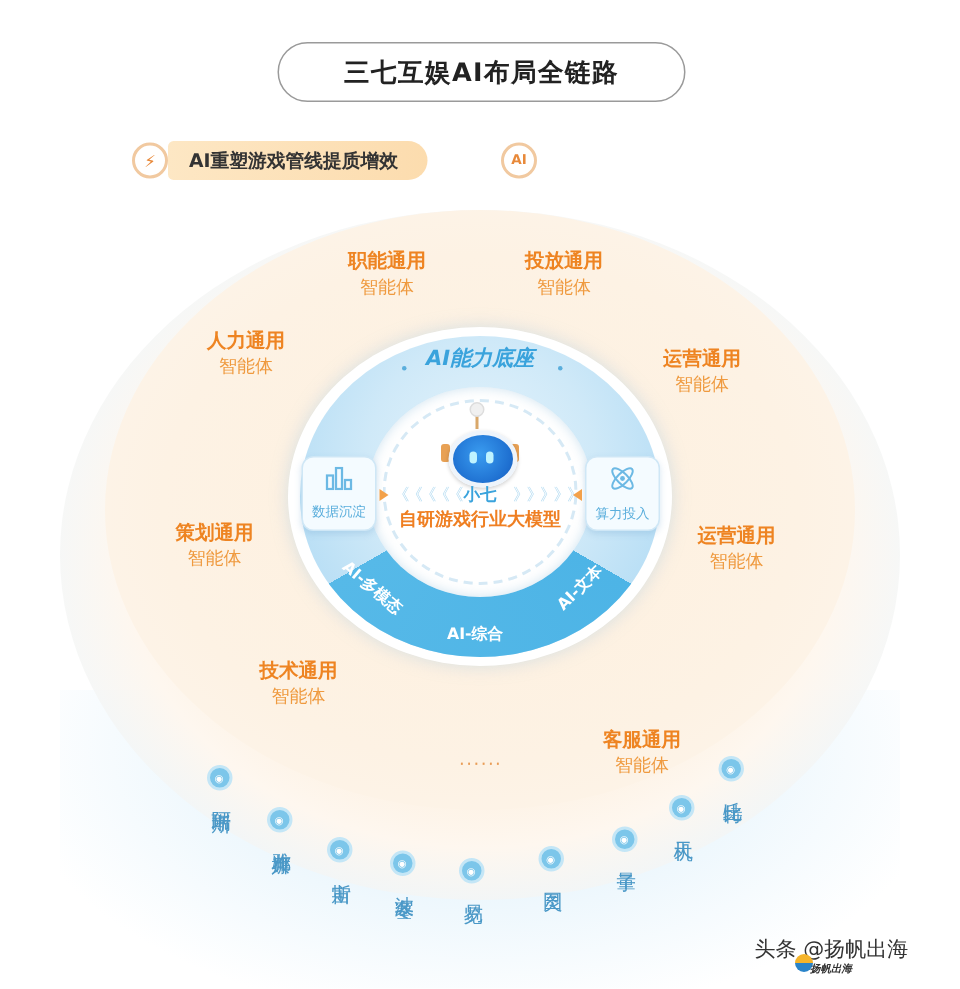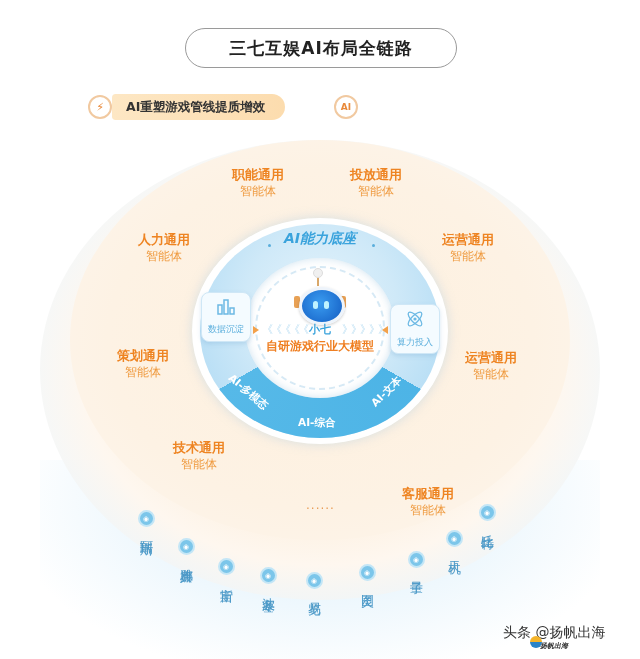--- a/index.html
+++ b/index.html
@@ -102,21 +102,21 @@
 </div>
 
 <div class="abs agent" style="left:218px; top:167px;">
   <div class="a1">职能通用</div>
   <div class="a2">智能体</div>
 </div>
 <div class="abs agent" style="left:336px; top:167px;">
   <div class="a1">投放通用</div>
   <div class="a2">智能体</div>
 </div>
-<div class="abs agent" style="left:124px; top:232px;">
+<div class="abs agent" style="left:124px; top:220px;">
   <div class="a1">人力通用</div>
   <div class="a2">智能体</div>
 </div>
 <div class="abs agent" style="left:428px; top:232px;">
   <div class="a1">运营通用</div>
   <div class="a2">智能体</div>
 </div>
 <div class="abs agent" style="left:103px; top:348px;">
   <div class="a1">策划通用</div>
   <div class="a2">智能体</div>
@@ -151,21 +151,21 @@
 <div class="abs robot-head">
   <div class="abs robot-eye" style="left:11px;"></div>
   <div class="abs robot-eye" style="left:22px;"></div>
 </div>
 
 <div class="abs chev" style="left:262px;">《《《《《</div>
 <div class="abs xiaoqi">小七</div>
 <div class="abs chev" style="left:342px;">》》》》》</div>
 <div class="abs model-title">自研游戏行业大模型</div>
 
-<div class="abs side-box" style="left:201px; top:292px;">
+<div class="abs side-box" style="left:201px; top:304px;">
   <span class="sicon">
     <svg width="20" height="16" viewBox="0 0 20 16">
         <rect x="2" y="6" width="4" height="9" fill="none" stroke="#6cb9e4" stroke-width="1.5"></rect>
         <rect x="8" y="1" width="4" height="14" fill="none" stroke="#6cb9e4" stroke-width="1.5"></rect>
         <rect x="14" y="9" width="4" height="6" fill="none" stroke="#6cb9e4" stroke-width="1.5"></rect>
       </svg>
   </span>
   <span class="slbl">数据沉淀</span>
 </div>
 <div class="abs arrow" style="left:253px; top:326px; border-left:6px solid #f3a14a;"></div>

